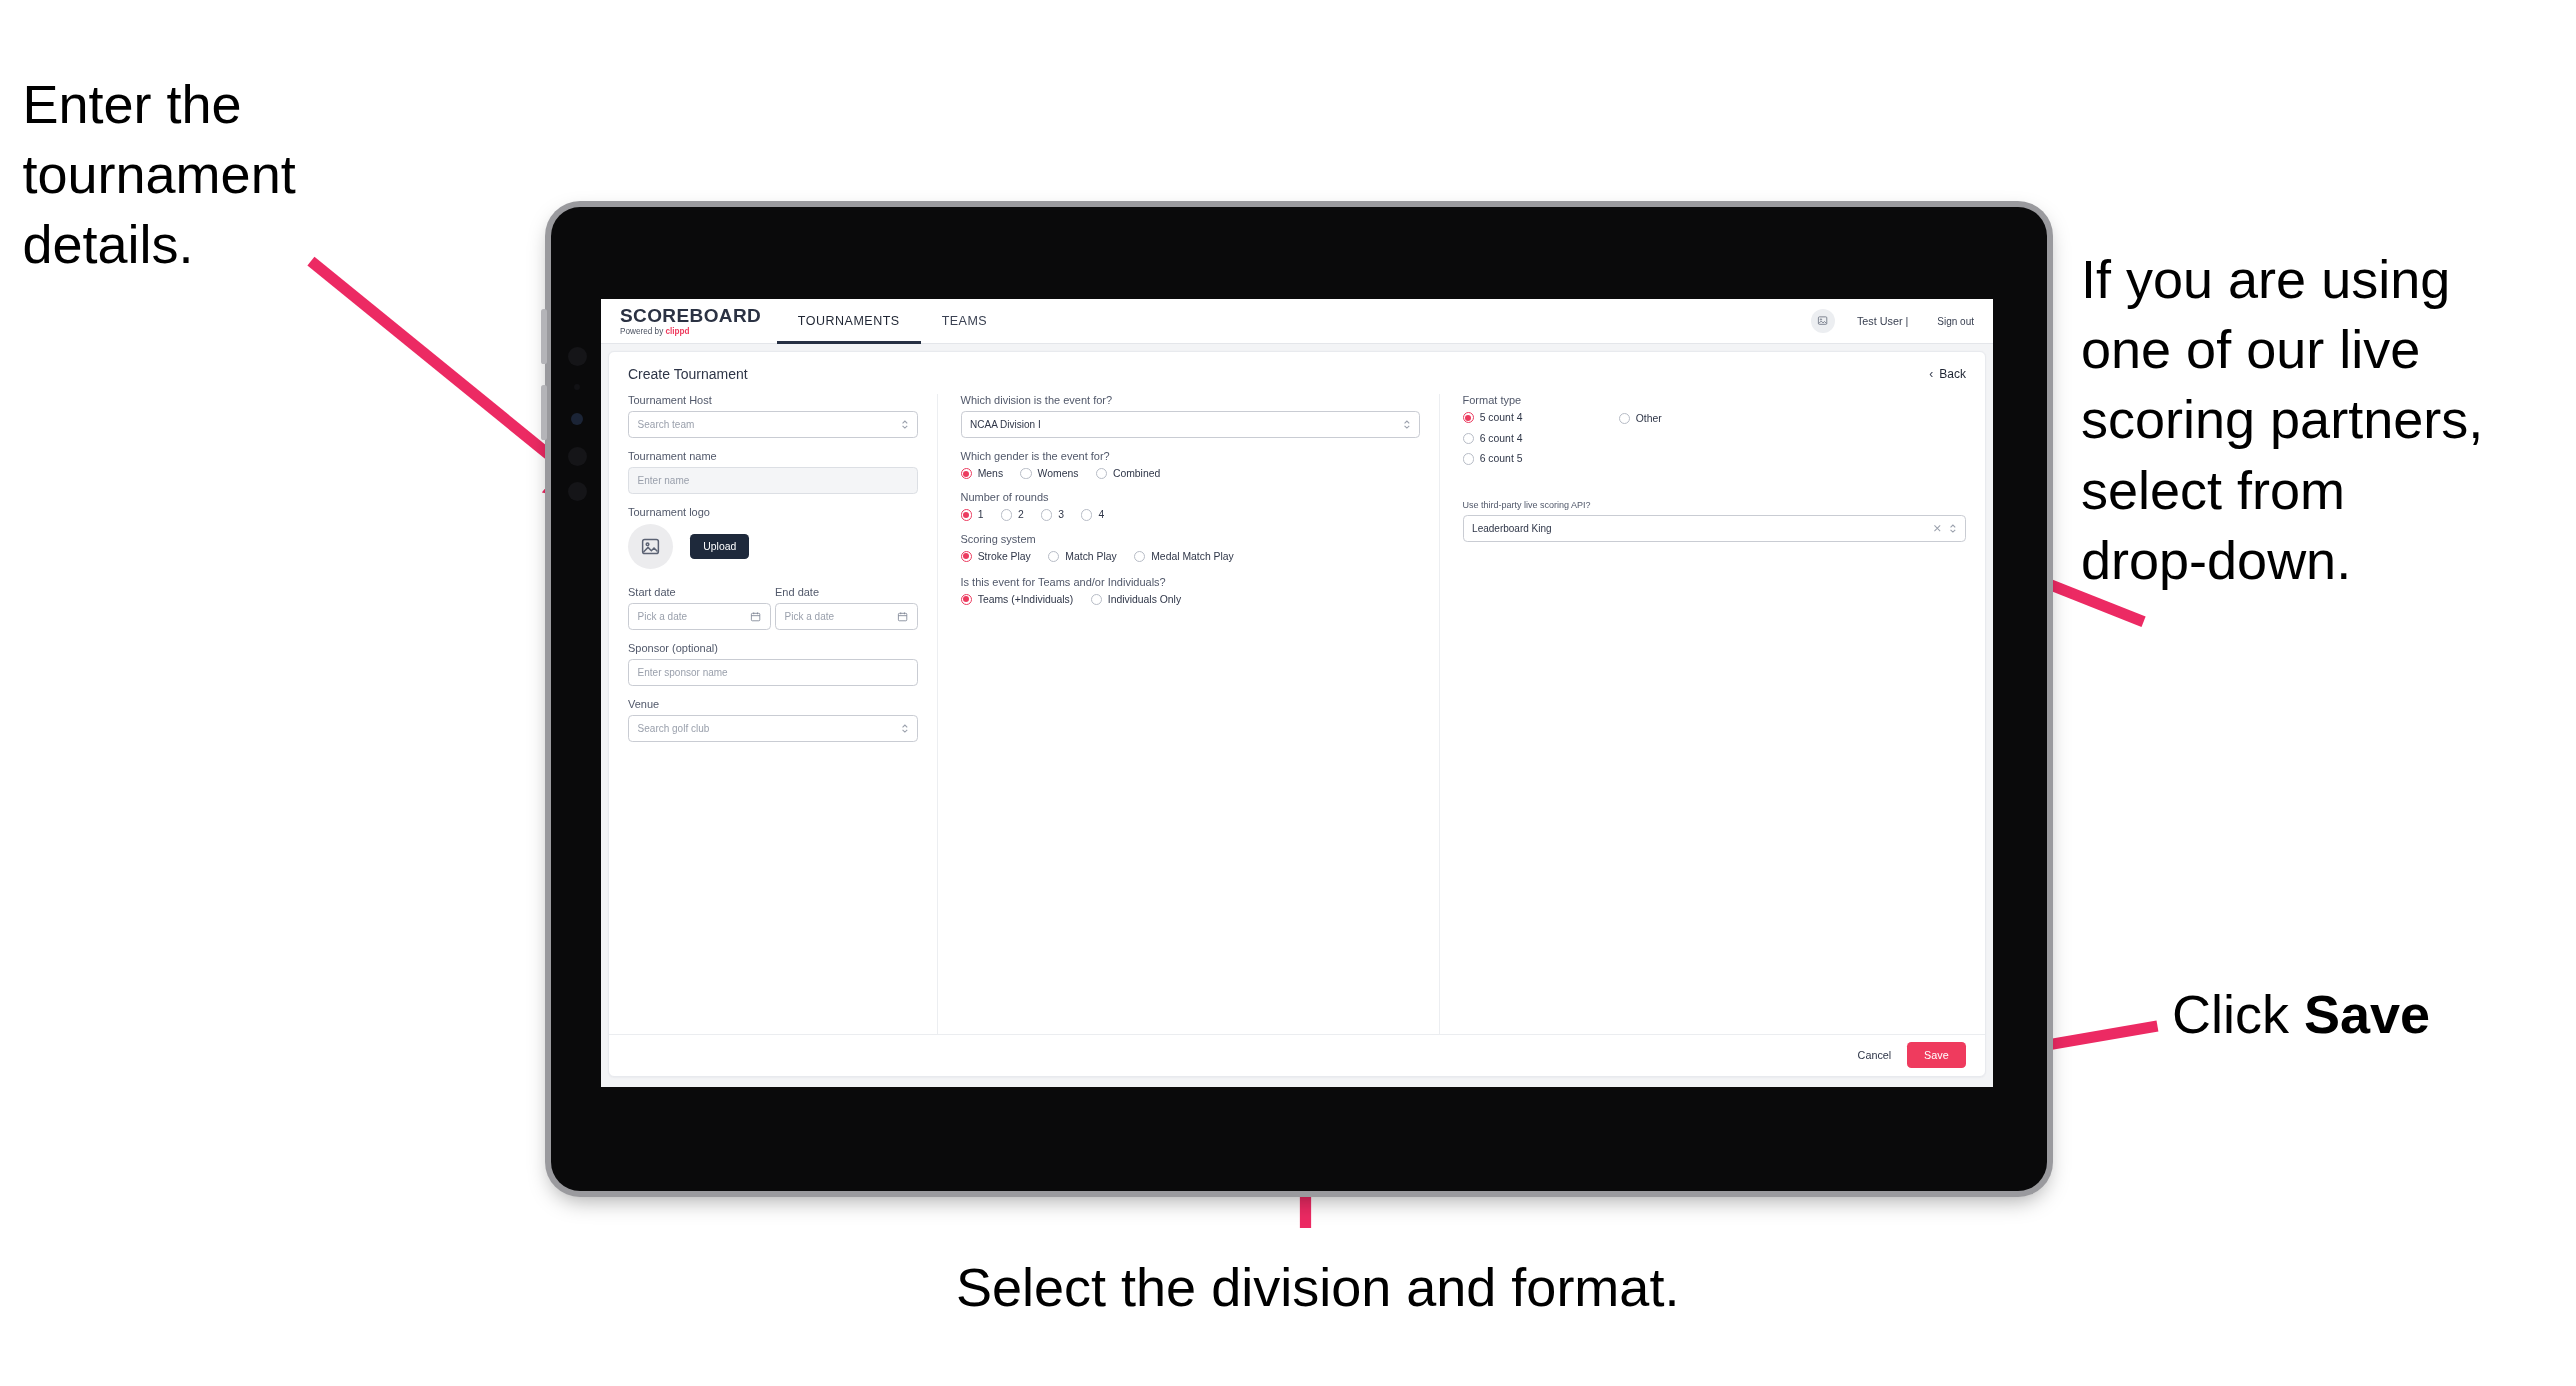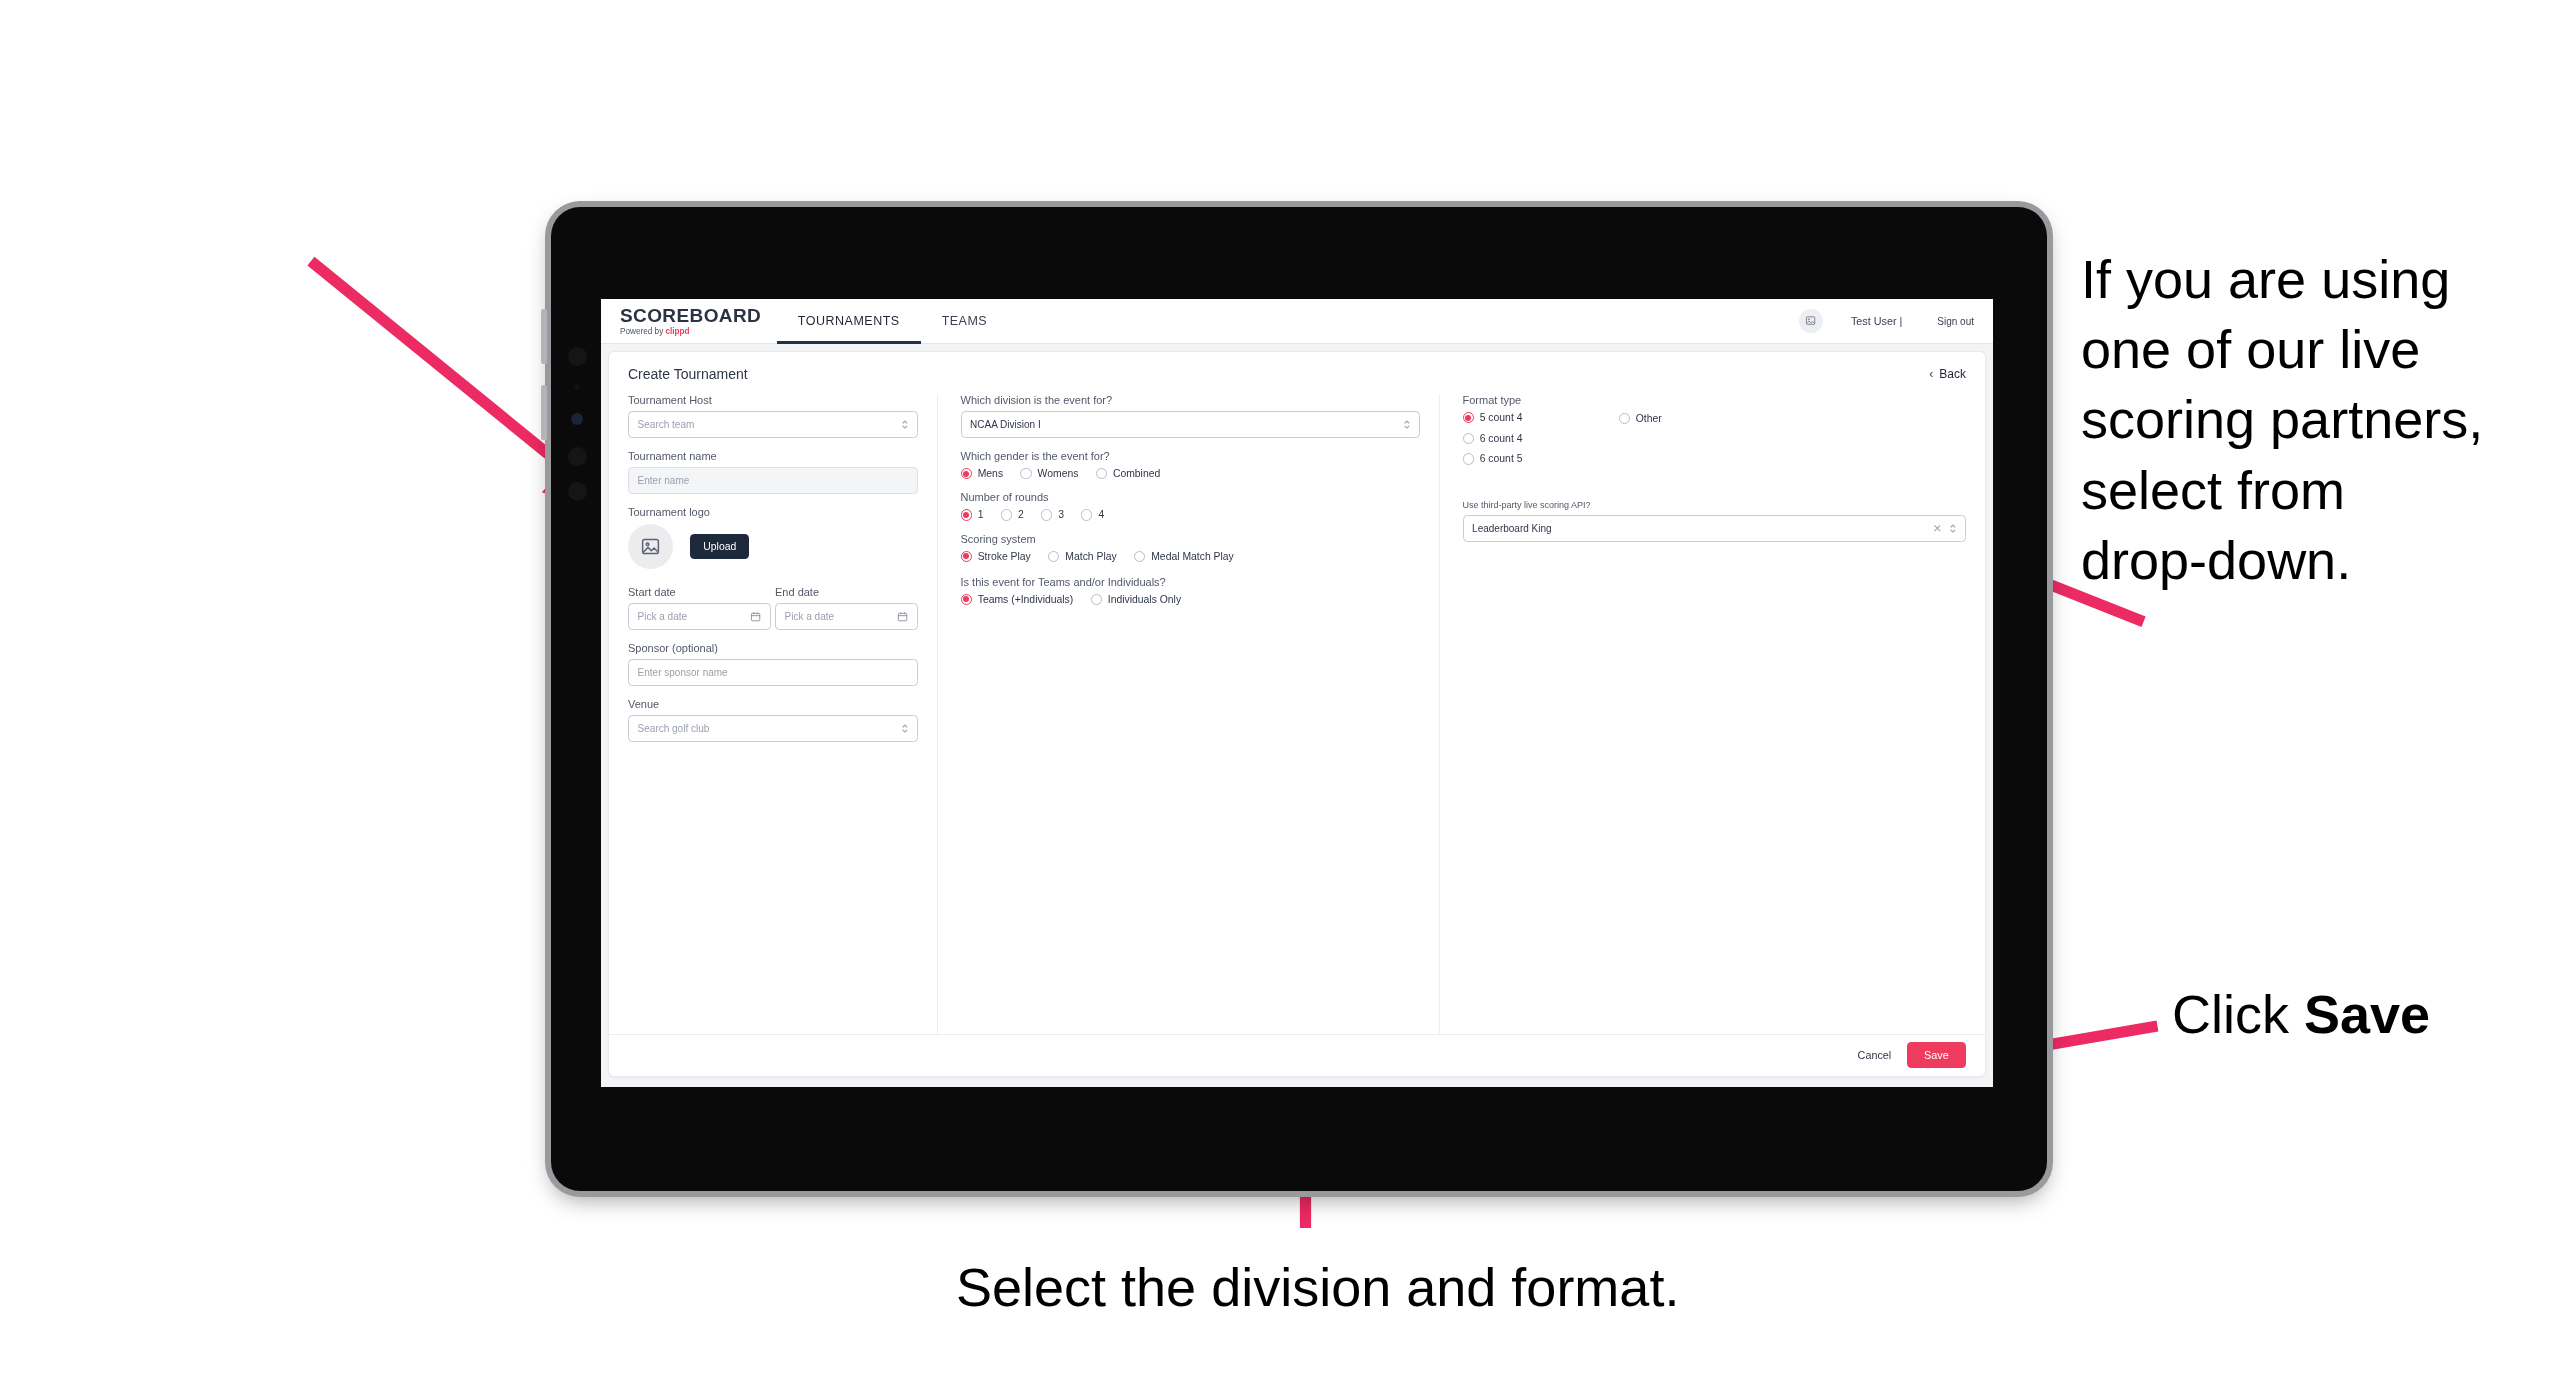--- a/index.html
+++ b/index.html
@@ -84,21 +84,21 @@
     font-size: 12.5px; color: #3a4152; letter-spacing: 0.5px;
     cursor: pointer; position: relative;
   }
   .navtab.active { color: #1f2533; font-weight: 500; }
   .navtab.active::after {
     content: ""; position: absolute; left: 0; right: 0; bottom: -0.9px;
     height: 2.6px; background: #263043;
   }
   #header-right {
     margin-left: auto; display: flex; align-items: center;
-    padding-right: 19px; gap: 28px;
+    padding-right: 19px; gap: 22px;
   }
   #avatar {
     width: 24px; height: 24px; border-radius: 50%;
     background: #eceef1; display: flex; align-items: center; justify-content: center;
   }
   #user-name { font-size: 10.8px; color: #3a4152; }
   #sign-out  { font-size: 10px; color: #3a4152; cursor: pointer; margin-left: 7px; }
 
   
   #card {
@@ -192,20 +192,23 @@
   #save-btn {
     background: #ef3b5e; color: #fff; font-size: 10.8px; font-weight: 500;
     padding: 7px 17.3px; border-radius: 4.3px; cursor: pointer;
   }
 </style>
 </head>
 <body>
 
 <div id="stage">
 
+  <div class="anno" id="anno-left">Enter the
+tournament
+details.</div>
   <div class="anno" id="anno-right">If you are using
 one of our live
 scoring partners,
 select from
 drop-down.</div>
   <div class="anno" id="anno-bottom">Select the division and format.</div>
   <div class="anno" id="anno-save"><span>Click </span><b>Save</b></div>
 
   <svg class="arrow" style="left:285px;top:242px;" width="363" height="268" viewBox="0 0 420 310">
     <defs>

